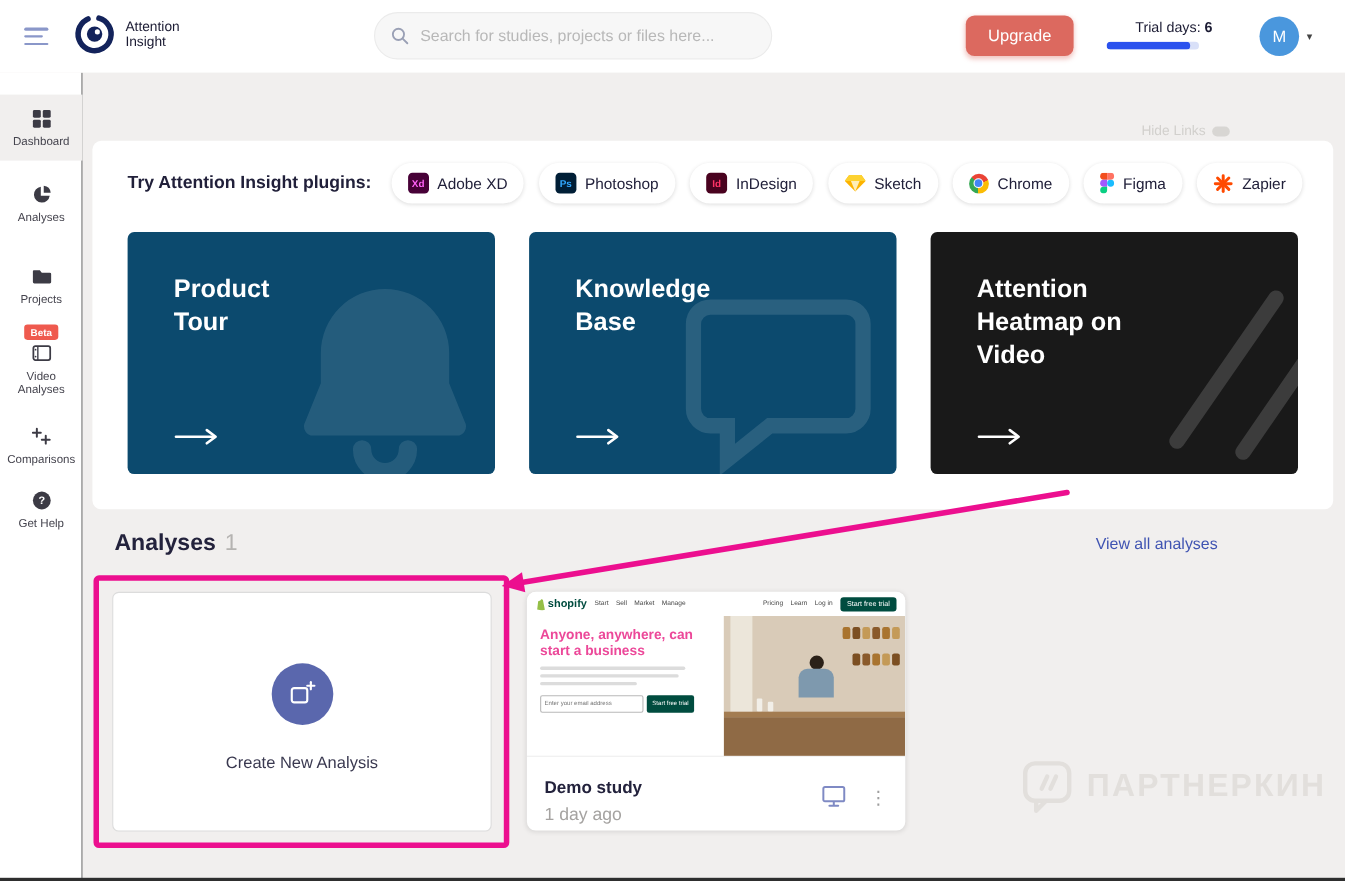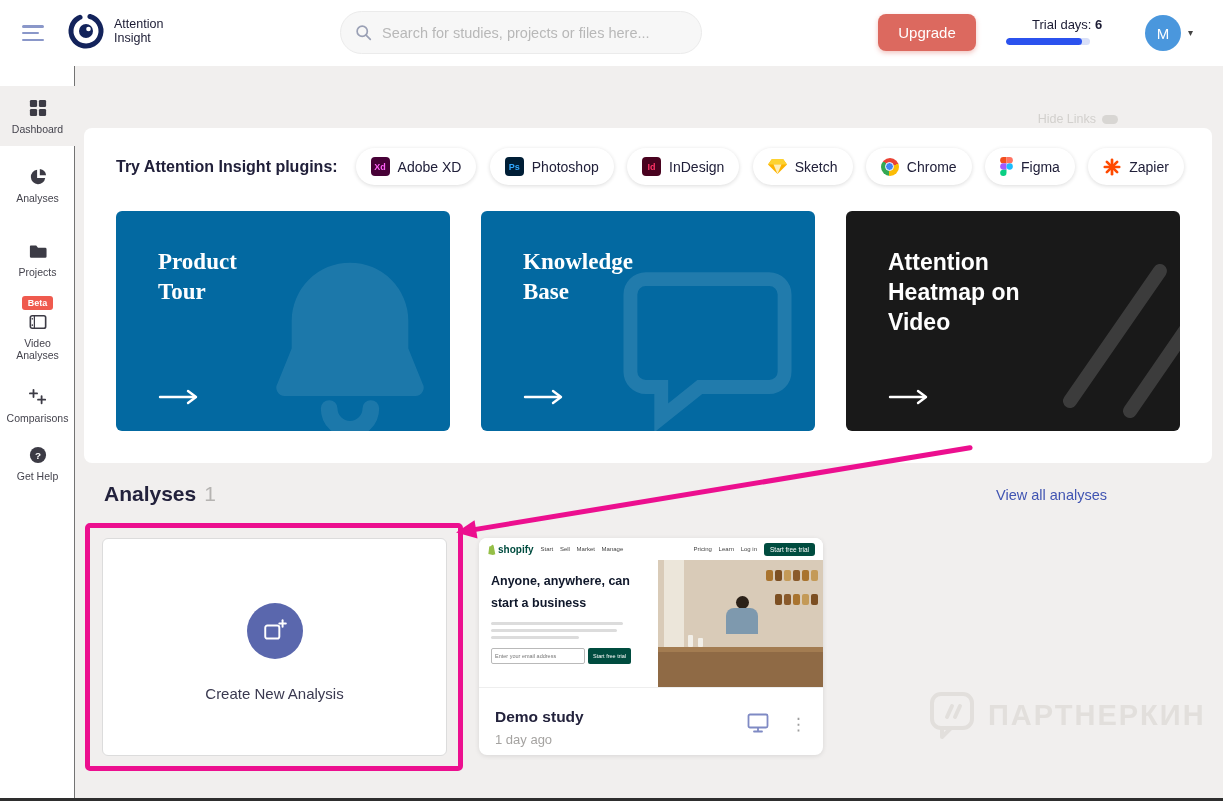--- a/index.html
+++ b/index.html
@@ -46,21 +46,21 @@
   .pill { display:flex; align-items:center; gap:8px; background:#fff; border:none; border-radius:19px; height:37px; padding:0 15px; font-size:14px; color:#21203a; font-family:"Liberation Sans",sans-serif; box-shadow:0 1px 4px rgba(0,0,0,.14); cursor:pointer; white-space:nowrap; }
   .pic { width:19px; height:19px; border-radius:4px; display:flex; align-items:center; justify-content:center; font-size:9px; font-weight:bold; }
   .ic-xd { background:#470137; color:#FF61F6; }
   .ic-ps { background:#001E36; color:#31A8FF; }
   .ic-id { background:#49021F; color:#FF3366; }
   .ic-chrome { position:relative; width:18px; height:18px; border-radius:50%; background:conic-gradient(from -50deg,#EA4335 0 33%,#FBBC05 33% 66%,#34A853 66% 100%); }
   .ic-chrome::after { content:""; position:absolute; inset:4.5px; background:#4285F4; border:1.5px solid #fff; border-radius:50%; }
 
   .promo-grid { display:grid; grid-template-columns:repeat(3,1fr); gap:31px; margin:26px 32px 0; height:220px; }
   .promo { position:relative; border-radius:6px; overflow:hidden; cursor:pointer; }
-  .promo-indigo { background:#0369a1;font-family:Liberation Serif, serif; }
+  .promo-indigo { background:#0c4a6e; }
   .promo-dark { background:#191919; }
   .promo-title { padding:36px 0 0 42px; max-width:230px; font-size:23px; line-height:30px; font-weight:bold; color:#fff; position:relative; z-index:2; }
   .promo-title.narrow { max-width:160px; }
   .promo-arrow { position:absolute; left:42px; bottom:26px; z-index:2; }
   .bg-ic { position:absolute; z-index:1; }
 
   .analyses-title { position:absolute; left:29px; top:416px; font-size:21px; font-weight:bold; color:#23223c; }
   .analyses-count { font-weight:normal; color:#b5b3b1; margin-left:8px; }
   .view-all { position:absolute; right:24px; top:421px; font-size:14.5px; color:#4054b2; cursor:pointer; text-decoration:none; }
 
@@ -73,42 +73,42 @@
 
   .demo-card { position:absolute; left:404px; top:472px; width:344px; height:217px; background:#fff; border-radius:8px; box-shadow:0 1px 5px rgba(0,0,0,.1); overflow:hidden; z-index:10; }
   .thumb { position:relative; width:100%; height:150px; background:#fff; border-bottom:1px solid #eee; cursor:pointer; overflow:hidden; }
   .t-top { height:22px; display:flex; align-items:center; padding:0 8px; gap:7px; }
   .t-brand { display:flex; align-items:center; gap:2px; font-size:10px; font-weight:bold; color:#004c3f; }
   .t-nav { font-size:6px; color:#444; white-space:pre; }
   .t-sp { flex:1; }
   .t-cta { background:#004c3f; color:#fff; font-size:6.5px; padding:3px 6px; border-radius:3px; border:none; font-family:"Liberation Sans",sans-serif; }
   .t-body { display:flex; height:128px; }
   .t-left { width:52%; padding:10px 4px 0 12px; }
-  .t-head { font-size:12.5px; line-height:22px; font-weight:bold; color:#0f172a; max-width:150px; }
+  .t-head { font-size:12.5px; line-height:14px; font-weight:bold; color:#ec4899; max-width:150px; }
   .t-bar { height:3px; background:#dcdcdc; border-radius:2px; margin-top:4px; }
   .t-bar.b1 { width:132px; margin-top:8px; } .t-bar.b2 { width:126px; } .t-bar.b3 { width:88px; }
   .t-form { display:flex; gap:3px; margin-top:9px; }
   .t-input { width:94px; height:16px; border:1px solid #b9b9b9; border-radius:2px; font-size:5.5px; padding-left:3px; font-family:"Liberation Sans",sans-serif; }
   .t-btn { background:#004c3f; color:#fff; border:none; border-radius:2px; font-size:5.5px; padding:0 5px; font-family:"Liberation Sans",sans-serif; }
   .t-photo { position:relative; width:48%; background:#d9cbb8; overflow:hidden; }
   .ph-window { position:absolute; left:6px; top:0; width:20px; height:90px; background:#ece6da; }
   .ph-shelf1,.ph-shelf2 { position:absolute; right:5px; display:flex; gap:2px; }
   .ph-shelf1 { top:10px; } .ph-shelf2 { top:34px; }
   .ph-jar { width:7px; height:11px; border-radius:2px; }
   .j1{background:#a9742f;} .j2{background:#7c4f22;} .j3{background:#c49a57;} .j4{background:#8a5a2b;}
   .ph-head { position:absolute; left:78px; top:36px; width:13px; height:13px; border-radius:50%; background:#2b2118; }
   .ph-body { position:absolute; left:68px; top:48px; width:32px; height:26px; border-radius:8px 8px 0 0; background:#7e99ae; }
   .ph-desk { position:absolute; left:0; bottom:0; width:100%; height:36px; background:#8f6a45; }
   .ph-desktop { position:absolute; left:0; bottom:36px; width:100%; height:5px; background:#a37c51; }
   .ph-candle { position:absolute; bottom:41px; width:5px; height:12px; background:#f2efe8; border-radius:1px; }
   .c1 { left:30px; } .c2 { left:40px; height:9px; }
   .demo-meta { display:flex; align-items:center; padding:13px 16px 0 16px; }
   .demo-texts { flex:1;margin-top:7px; }
   .demo-title { font-size:15.5px; font-weight:bold; color:#23223c; }
-  .demo-time { margin-top:6px; font-size:13px; color:#a5a3a1; }
+  .demo-time { margin-top:6px; font-size:16px; color:#a5a3a1; }
   .meta-monitor { background:none; border:none; cursor:pointer; margin-right:20px; }
   .kebab { background:none; border:none; font-size:17px; color:#9e9e9e; cursor:pointer; line-height:1; }
 
   .watermark { position:absolute; left:853px; top:624px; display:flex; align-items:center; gap:12px; }
   .wm-text { font-size:29px; font-weight:bold; letter-spacing:2px; color:#e2dfdc; }
 
   .bottom-strip { position:absolute; left:0; bottom:0; width:100%; height:3px; background:#2e2e2e; z-index:70; }
 </style>
 </head>
 <body>

